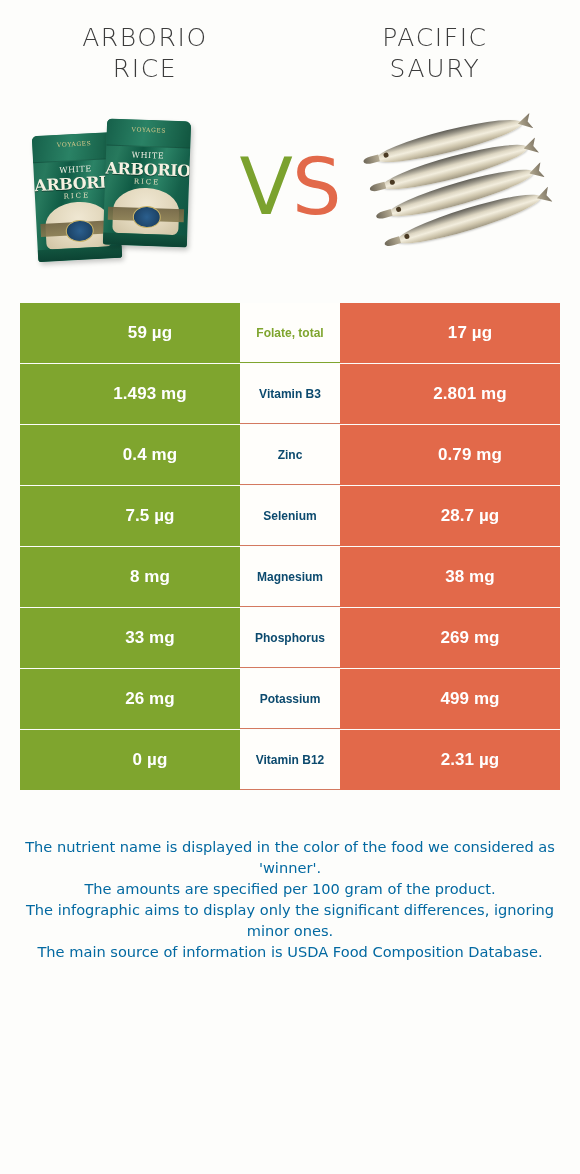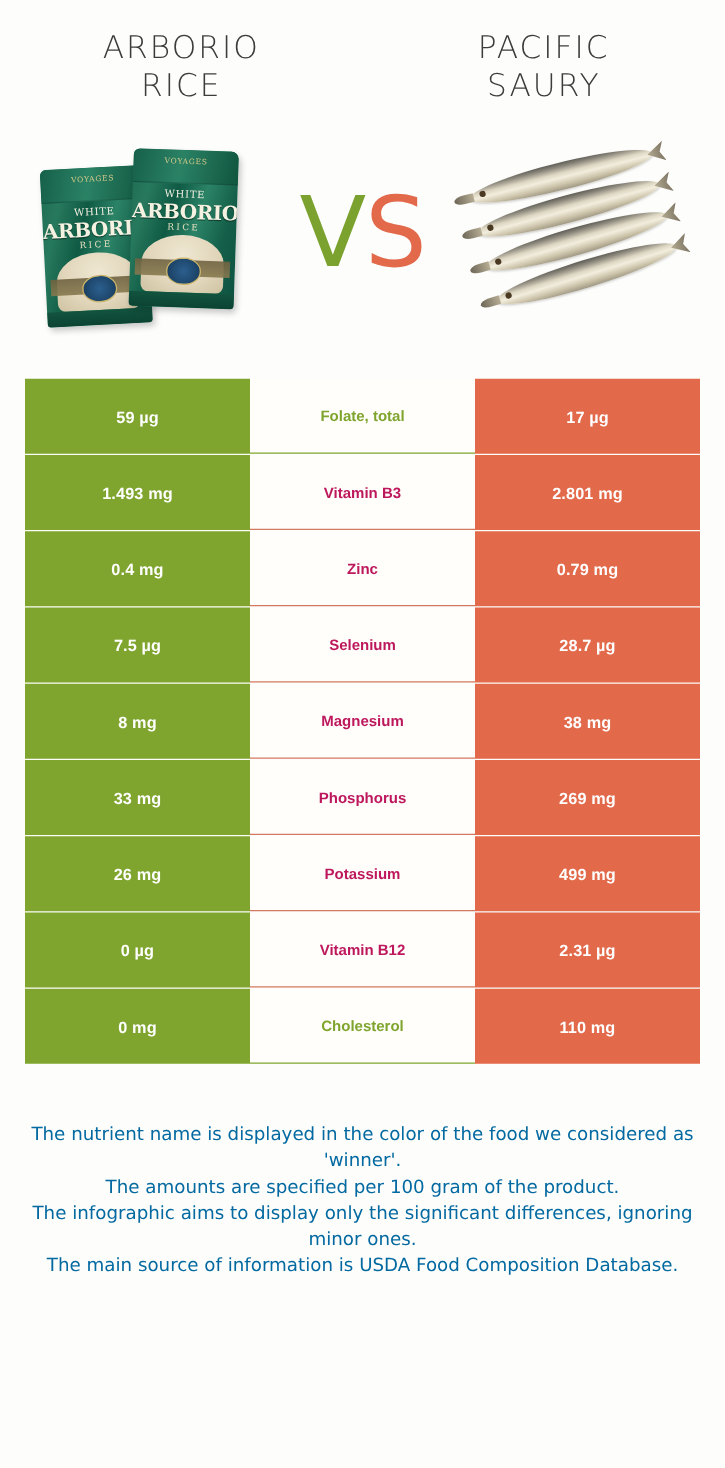--- a/index.html
+++ b/index.html
@@ -169,40 +169,41 @@
     display: flex;
     height: 60px;
     margin-bottom: 1px;
   }
   .cell-left, .cell-right {
     flex: 0 0 180px;
     display: flex;
     align-items: center;
     justify-content: center;
     color: #ffffff;
-    font-size: 13px;
+    font-size: 17px;
     font-weight: 600;
     letter-spacing: .1px;
+    padding-left: 40px;
   }
   .cell-left  { background: #7fa52e; }
   .cell-right { background: #e2694a; }
   .cell-mid {
     flex: 1 1 auto;
     display: flex;
     align-items: center;
     justify-content: center;
     background: #fffefb;
     font-size: 12px;
     font-weight: 600;
     border-top: 1px solid transparent;
     border-bottom: 1px solid transparent;
     box-sizing: border-box;
   }
   .row.win-left  .cell-mid { color: #7fa52e; border-bottom-color: #7fa52e; }
-  .row.win-right .cell-mid { color: #be185d; border-bottom-color: #d4795f; }
+  .row.win-right .cell-mid { color: #0c4a6e; border-bottom-color: #d4795f; }
   .row:first-child .cell-mid { border-top-color: transparent; }
 
   
   .footer {
     margin-top: 46px;
     text-align: center;
     color: #0369a1;
     font-size: 14.6px;
     line-height: 21px;
     padding: 0 24px;
@@ -311,25 +312,20 @@
     <div class="row win-right">
       <div class="cell-left">26 mg</div>
       <div class="cell-mid">Potassium</div>
       <div class="cell-right">499 mg</div>
     </div>
     <div class="row win-right">
       <div class="cell-left">0 µg</div>
       <div class="cell-mid">Vitamin B12</div>
       <div class="cell-right">2.31 µg</div>
     </div>
-    <div class="row win-left">
-      <div class="cell-left">0 mg</div>
-      <div class="cell-mid">Cholesterol</div>
-      <div class="cell-right">110 mg</div>
-    </div>
   </div>
 
 <div class="footer">
   <p>The nutrient name is displayed in the color of the food we considered as 'winner'.</p>
   <p>The amounts are specified per 100 gram of the product.</p>
   <p>The infographic aims to display only the significant differences, ignoring minor ones.</p>
   <p>The main source of information is USDA Food Composition Database.</p>
 </div>
 
 </body></html>

